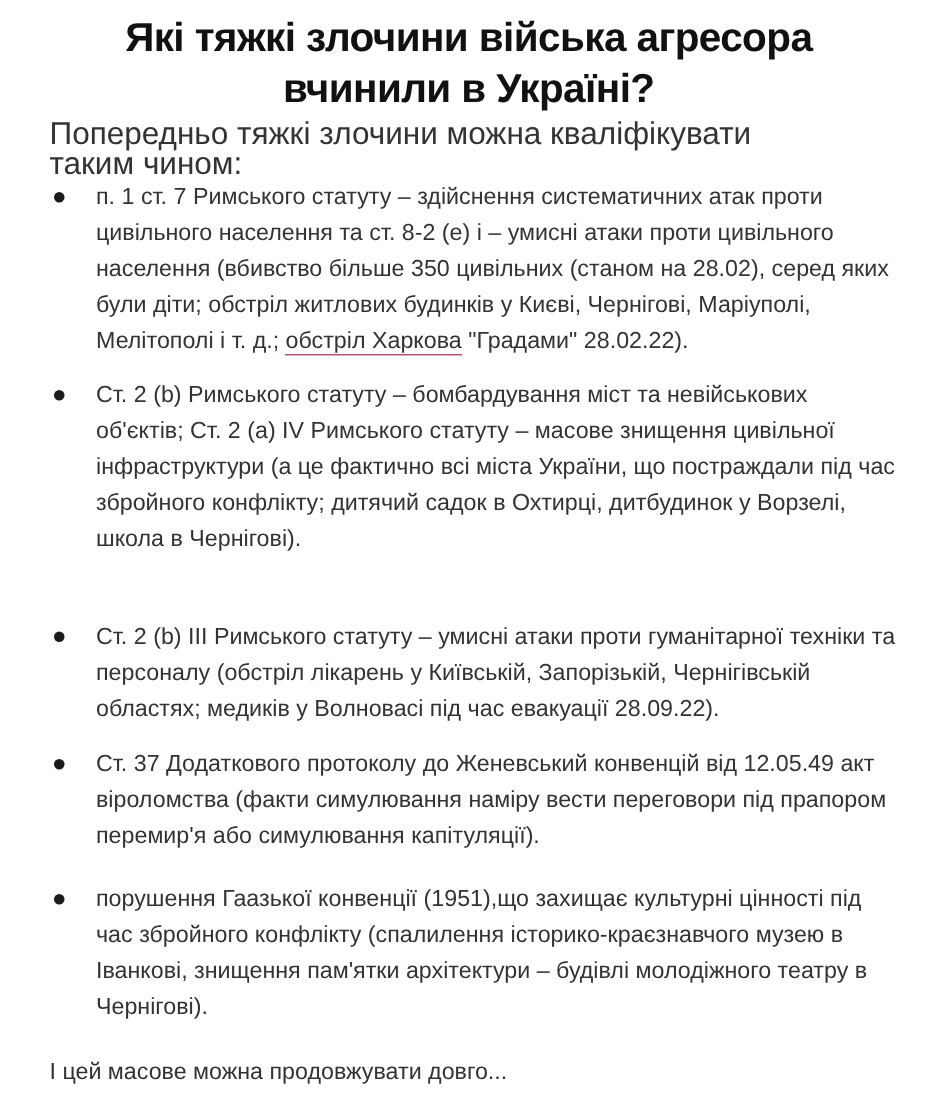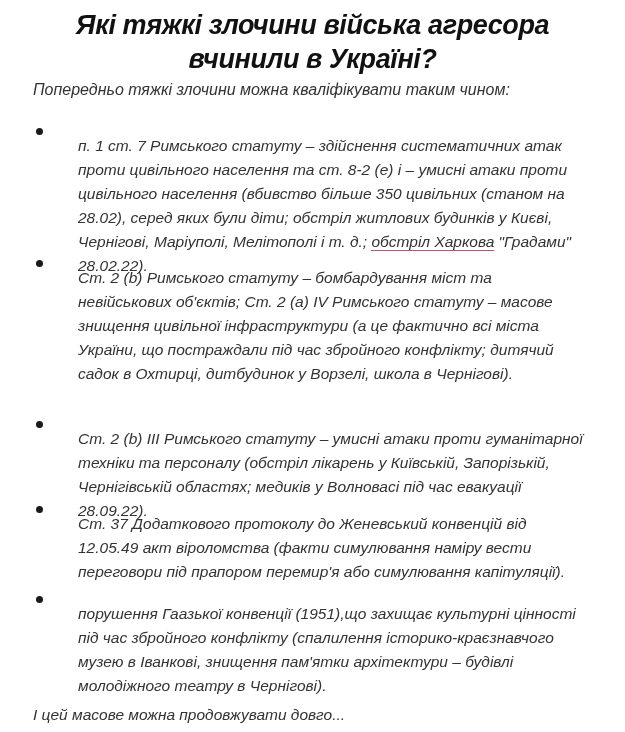--- a/index.html
+++ b/index.html
@@ -1,43 +1,43 @@
 <!DOCTYPE html>
 <html><head>
 <meta charset="utf-8">
 <style>
   html, body { margin: 0; padding: 0; background: #ffffff; }
   body {
     width: 625px; height: 732px; overflow: hidden;
     font-family: "Liberation Sans", "DejaVu Sans", sans-serif;
     color: #2b2b2b;
   }
-  .page { position: relative; width: 553px; height: 732px; font-style: italic; }
+  .page { position: relative; width: 553px; height: 732px; }
   h1 {
     margin: 0;
     position: absolute; left: 40px; top: 8px; width: 545px;
     font-size: 27px; line-height: 34px; font-weight: bold;
     text-align: center; color: #111111;
     letter-spacing: -0.4px;
   }
   .intro {
     position: absolute; left: 33px; top: 80px;
-    font-size: 16px; line-height: 20px; color: #333333;
+    font-size: 21px; line-height: 20px; color: #333333;
     margin: 0;
   }
   ul.crimes { list-style: none; margin: 0; padding: 0; }
   li.item {
     position: absolute; left: 62px; width: 540px;
     font-size: 15.5px; line-height: 24px; color: #333333;
   }
   li.item .bullet {
     position: absolute; left: -26px; top: 10px;
     width: 7px; height: 7px; border-radius: 50%; background: #1a1a1a;
   }
-  li.item p { margin: 16px; }
+  li.item p { margin: 2px; }
   a.link {
     color: #333333; text-decoration: none;
     border-bottom: 1px solid #c05070;
   }
   .outro {
     position: absolute; left: 33px; top: 705px;
     font-size: 15.5px; line-height: 20px; color: #333333; margin: 0;
   }
 </style>
 </head>

